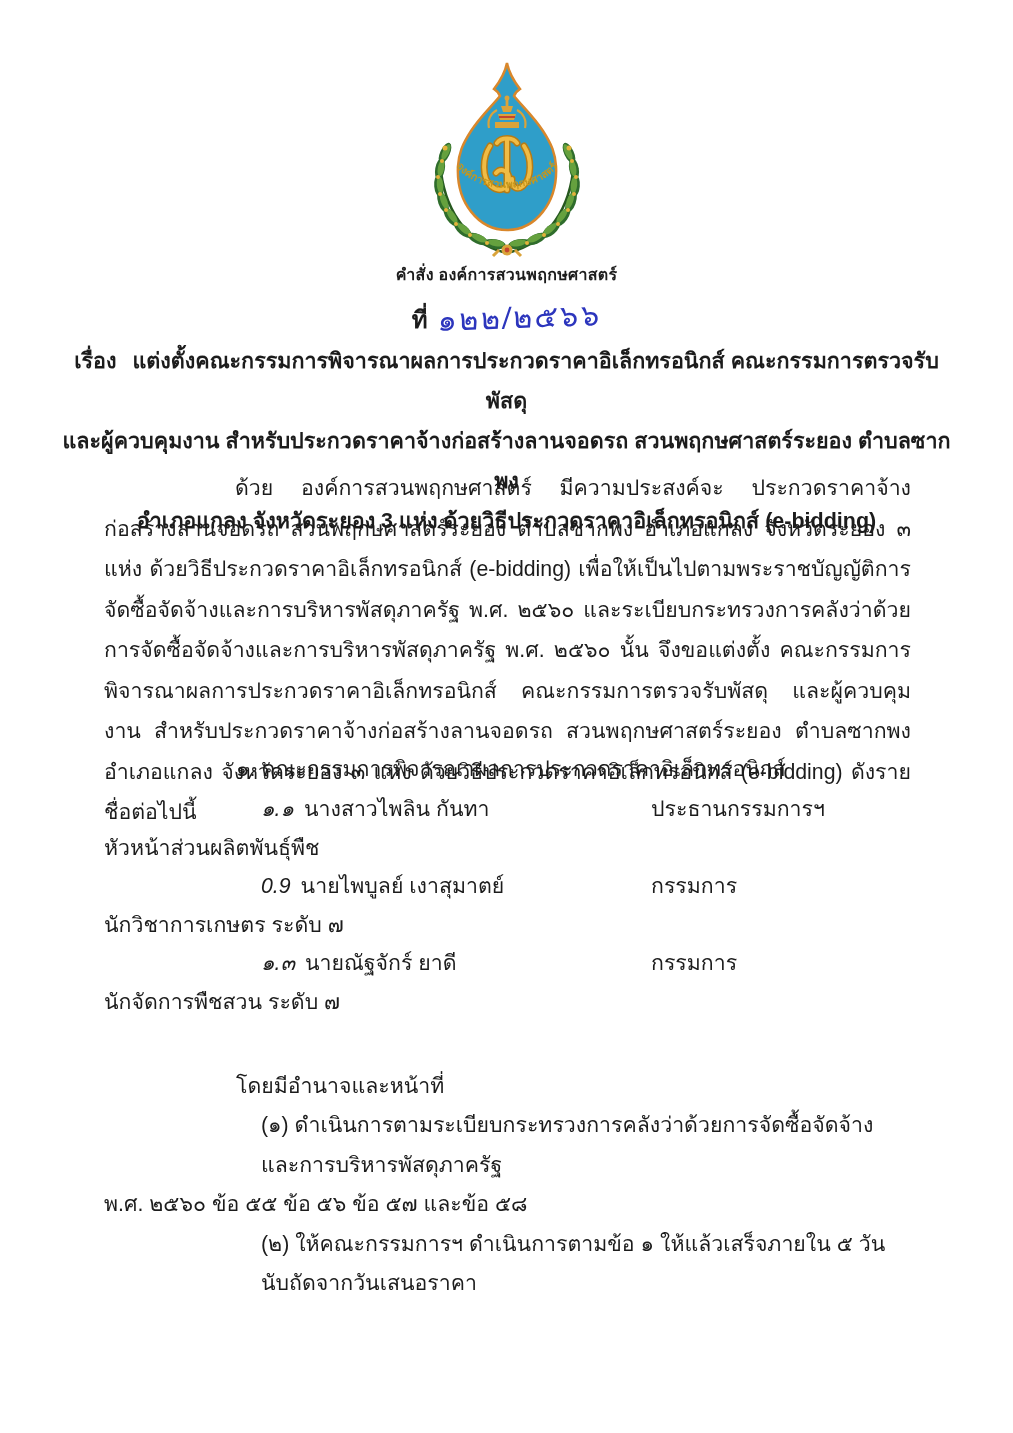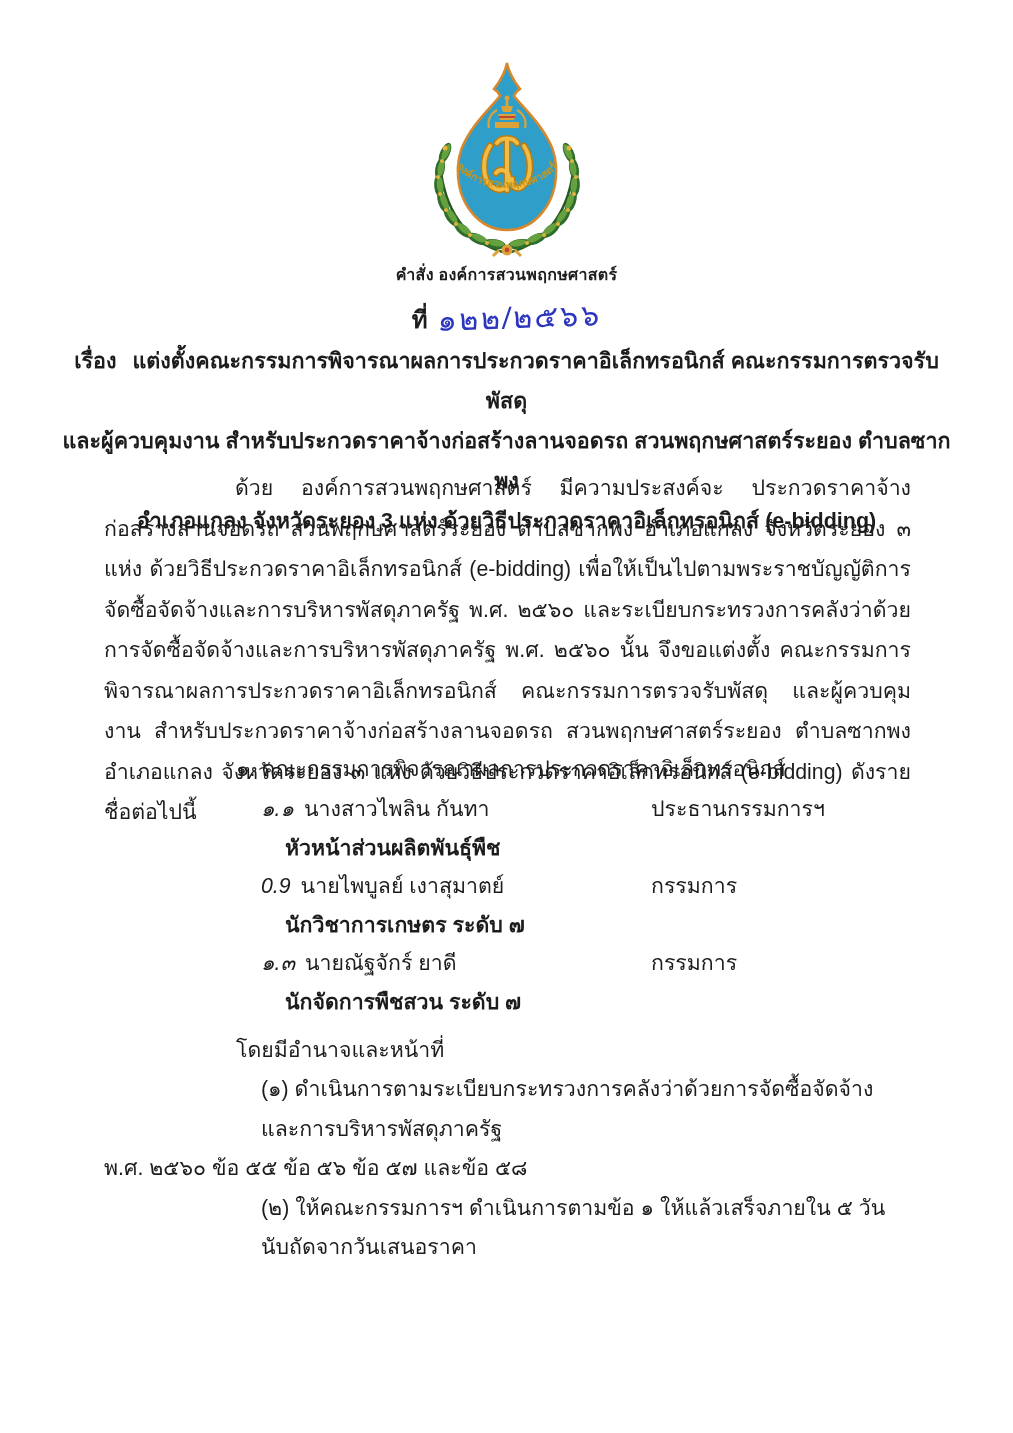--- a/index.html
+++ b/index.html
@@ -91,32 +91,30 @@
   }
   .member-row .num { margin-right: 10px; font-style: italic; }
   .member-row .role {
     position: absolute;
     left: 390px;
     top: 0;
     white-space: nowrap;
     text-align: right;
   }
   .member-pos {
-    margin-left: 181px;
     line-height: 38.5px;
-    font-weight: bold;
   }
   .duties {
     position: absolute;
     top: 1030px;
     left: 104px;
     width: 807px;
     font-size: 21.3px;
   }
-  .duties .heading { margin-left: 132px; line-height: 40px; }
+  .duties .heading { margin-left: 132px; line-height: 40px; margin-top: 36px; }
   .duties .indented { margin-left: 157px; line-height: 39.5px; }
   .duties .flush { margin-left: 0; line-height: 39.5px; }
 </style>
 </head>
 <body>
 
 <div class="page">
 
   <div class="emblem-wrap">
     <svg viewBox="0 0 180 200" width="182" height="200">

